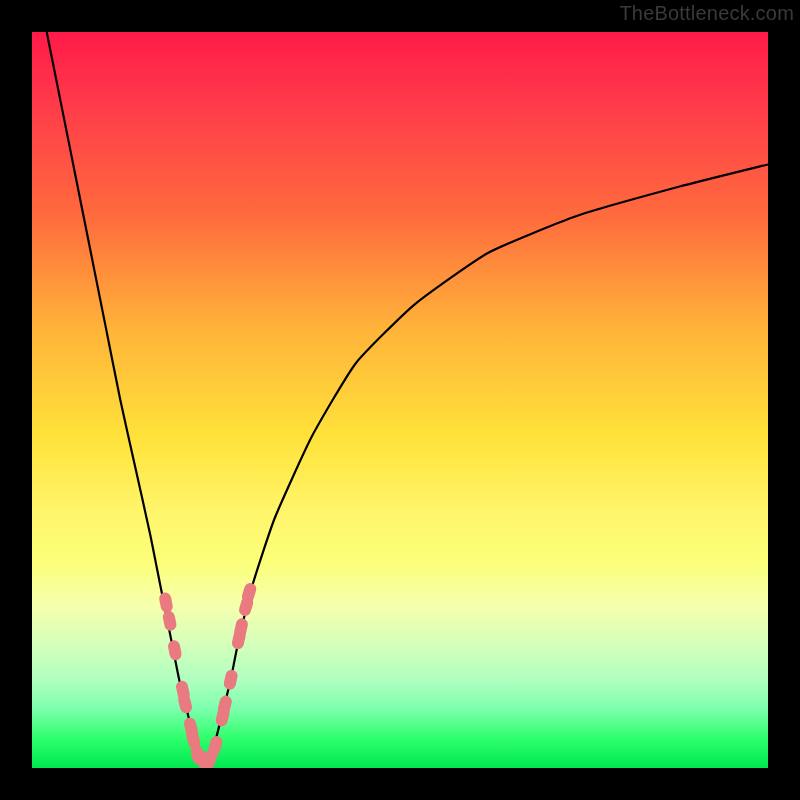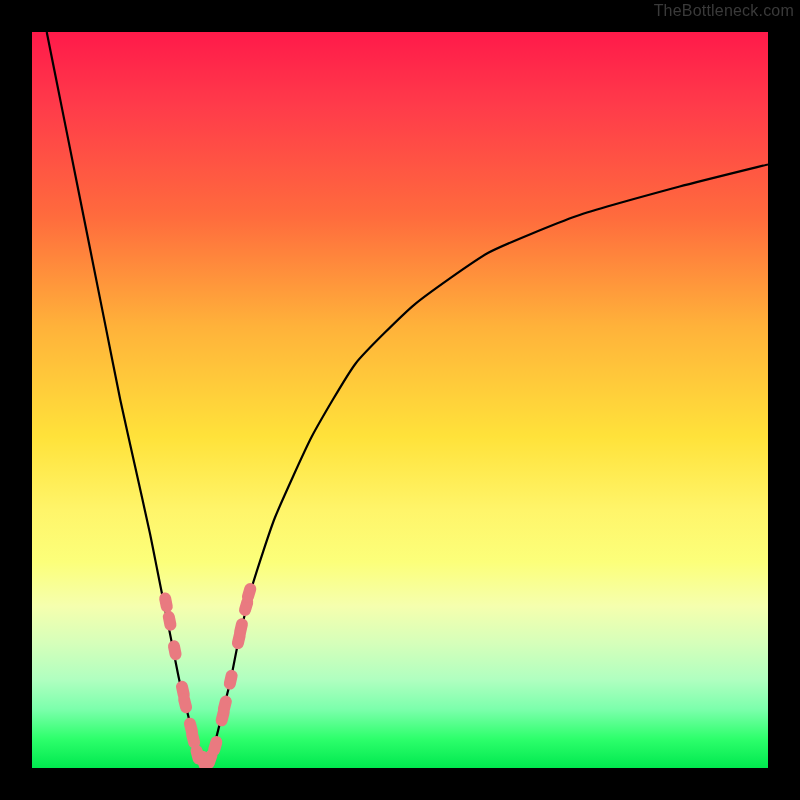--- a/index.html
+++ b/index.html
@@ -50,21 +50,21 @@
   .curve {
     position: absolute;
     inset: 0;
     pointer-events: none;
   }
   .watermark {
     position: absolute;
     top: 2px;
     right: 6px;
     color: #3a3a3a;
-    font-size: 16px;
+    font-size: 20px;
     font-weight: 500;
     letter-spacing: 0.2px;
     user-select: none;
   }
 </style>
 </head>
 <body>
 
 <div class="frame">
   <div class="plot">

